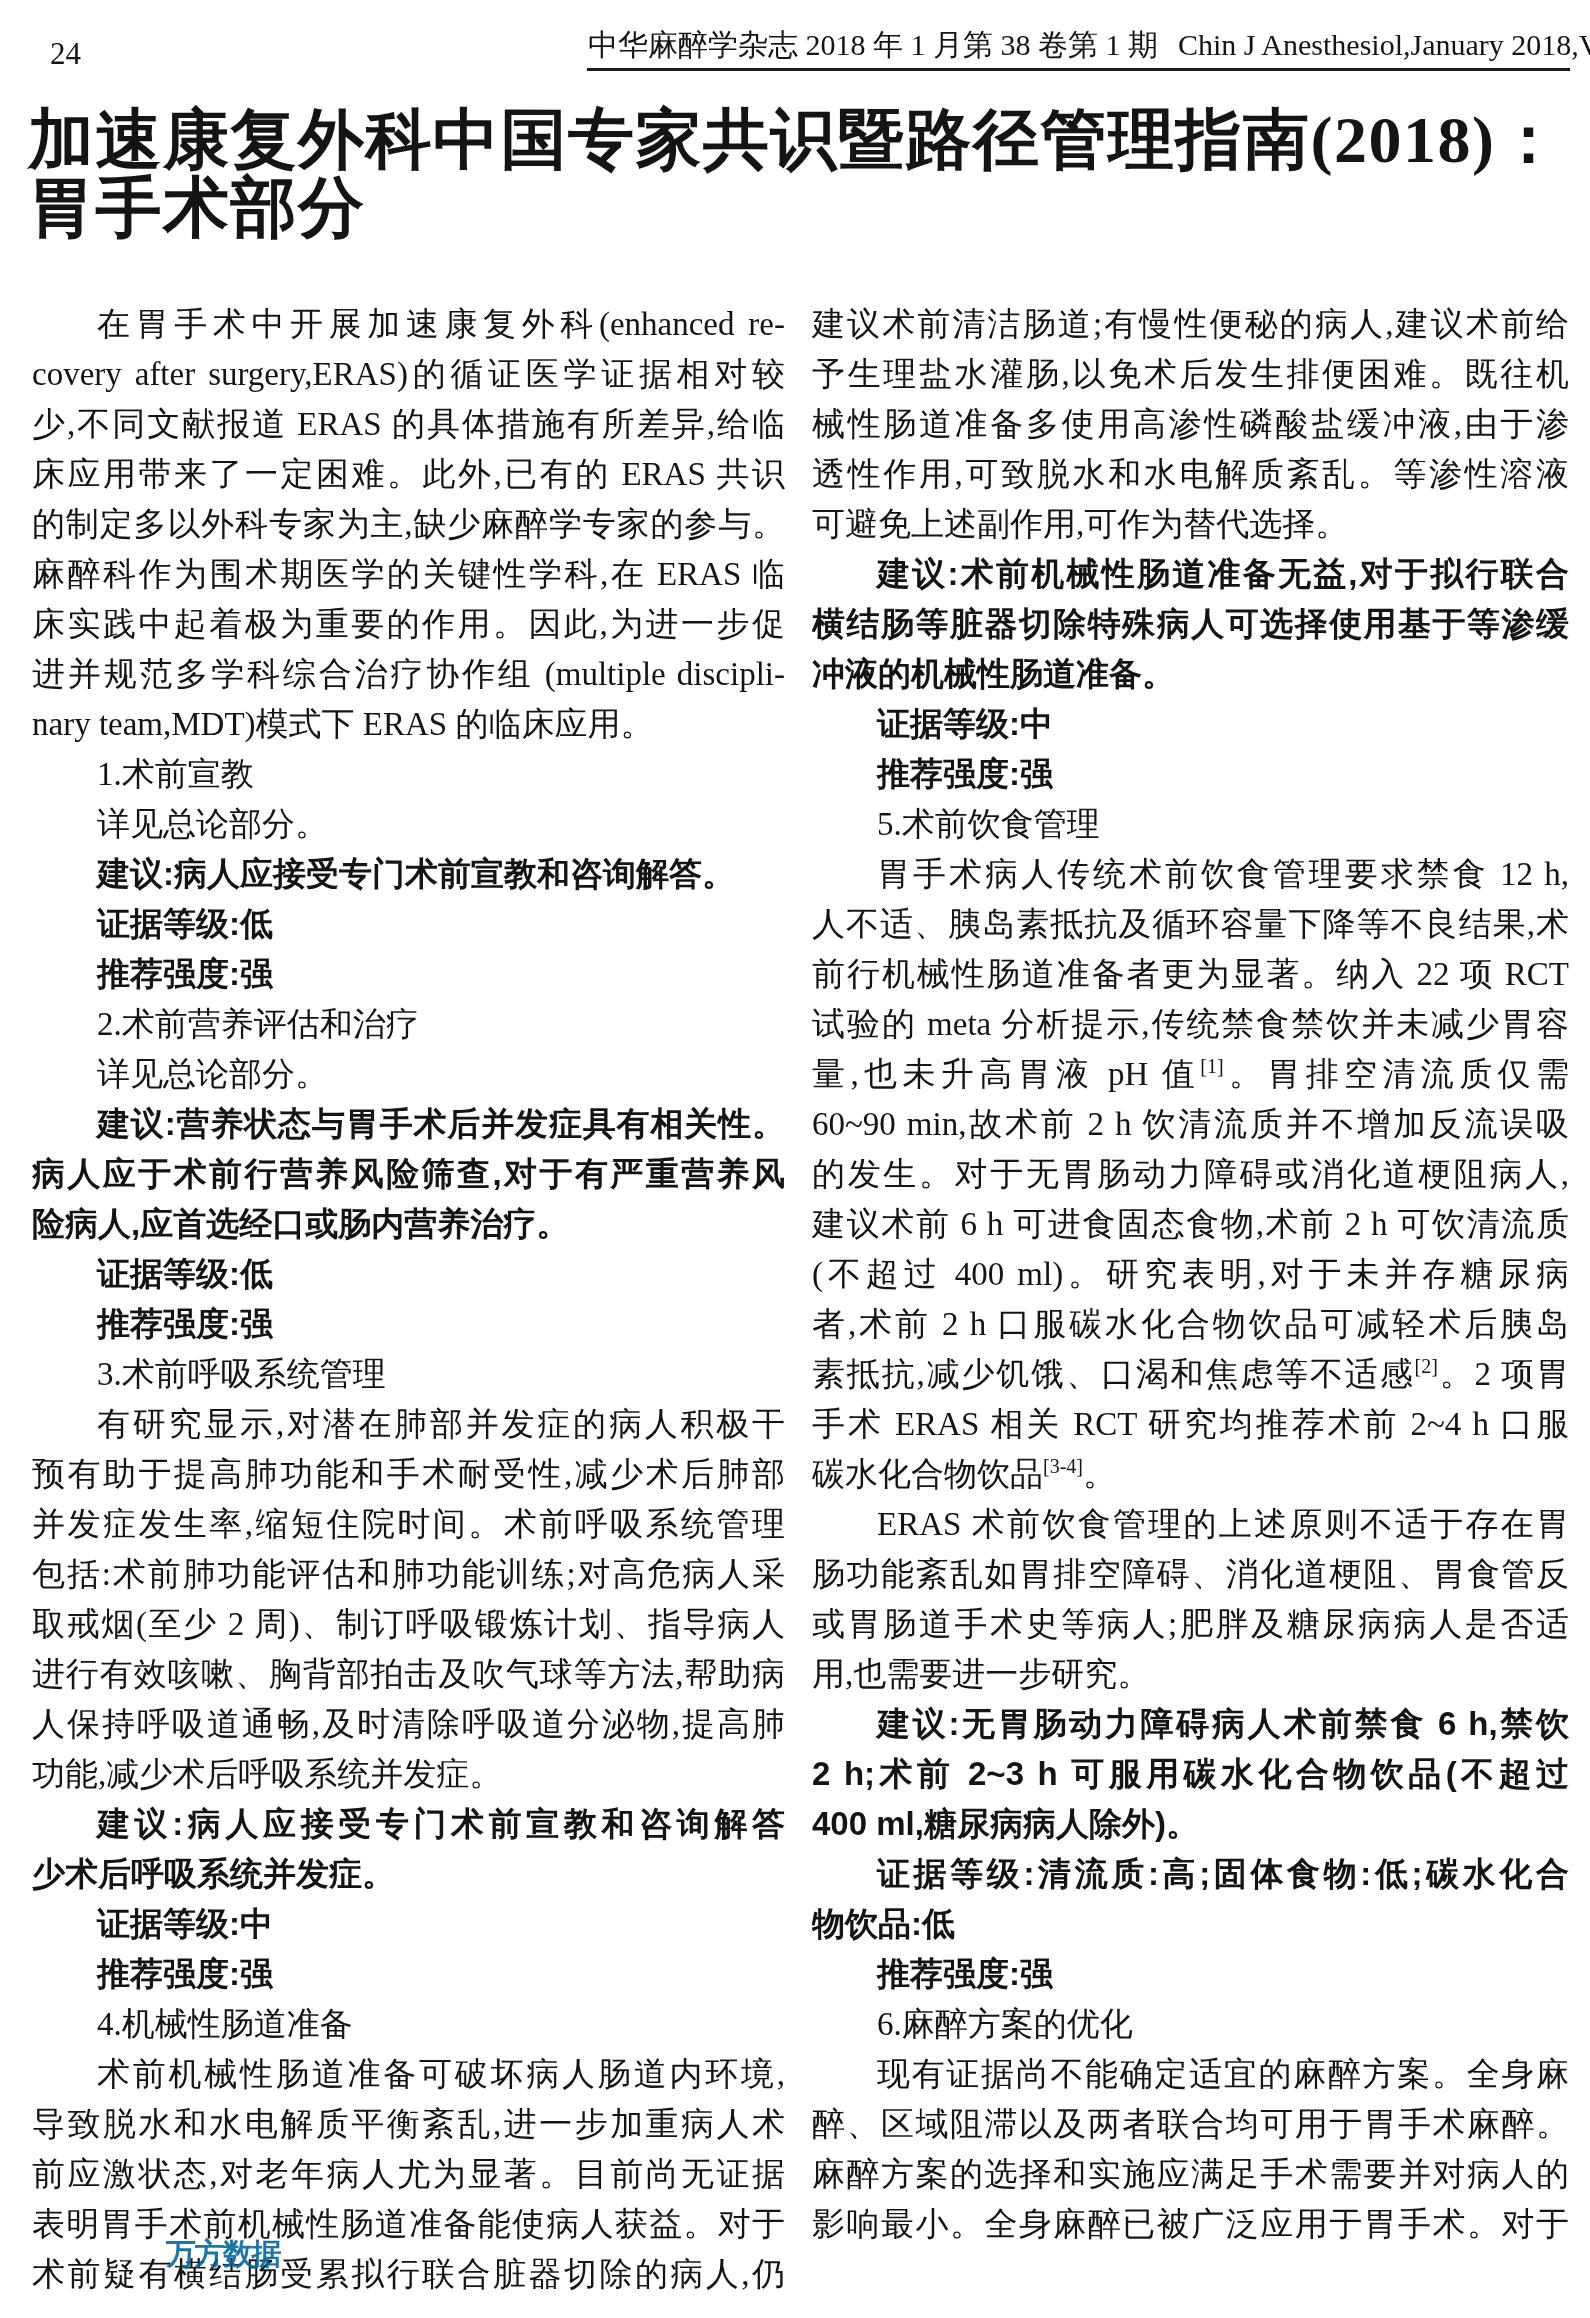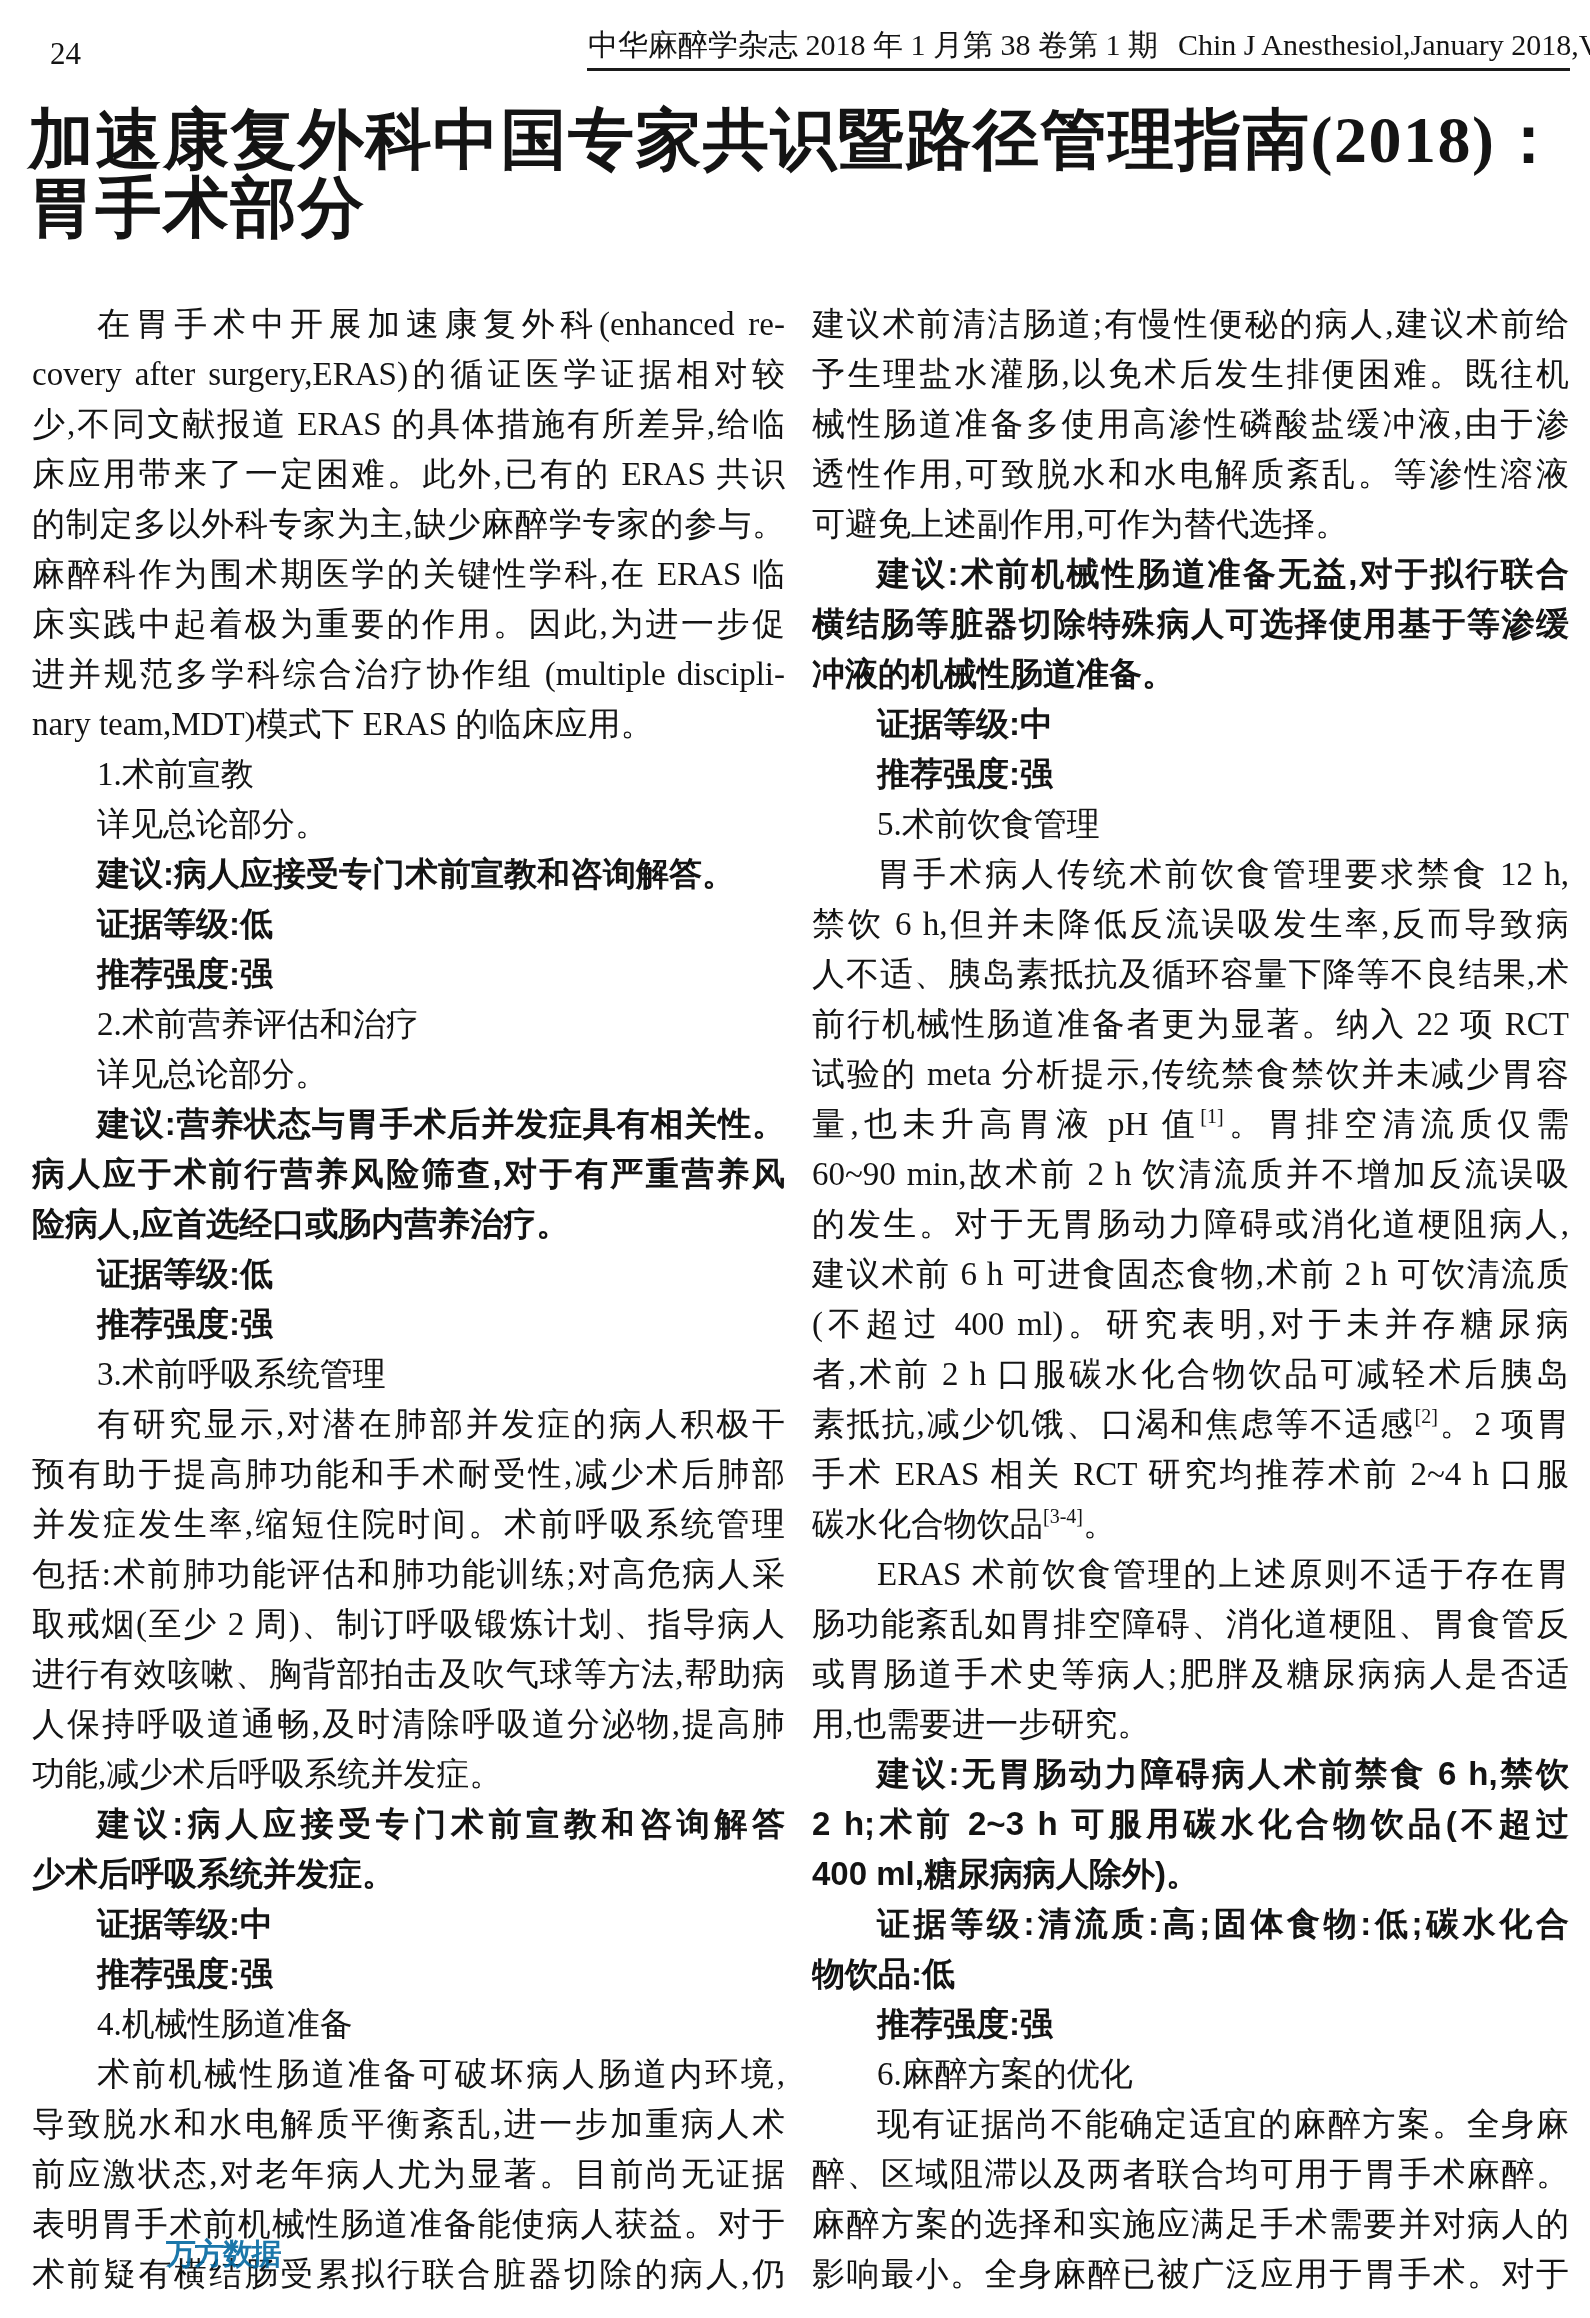--- a/index.html
+++ b/index.html
@@ -127,21 +127,20 @@
       <div class="line full">械性肠道准备多使用高渗性磷酸盐缓冲液,由于渗</div>
       <div class="line full">透性作用,可致脱水和水电解质紊乱。等渗性溶液</div>
       <div class="line">可避免上述副作用,可作为替代选择。</div>
       <div class="line b ind full">建议:术前机械性肠道准备无益,对于拟行联合</div>
       <div class="line b full">横结肠等脏器切除特殊病人可选择使用基于等渗缓</div>
       <div class="line b">冲液的机械性肠道准备。</div>
       <div class="line b ind">证据等级:中</div>
       <div class="line b ind">推荐强度:强</div>
       <div class="line ind">5.术前饮食管理</div>
       <div class="line ind full">胃手术病人传统术前饮食管理要求禁食 12 h,</div>
-      <div class="line full">禁饮 6 h,但并未降低反流误吸发生率,反而导致病</div>
       <div class="line full">人不适、胰岛素抵抗及循环容量下降等不良结果,术</div>
       <div class="line full">前行机械性肠道准备者更为显著。纳入 22 项 RCT</div>
       <div class="line full">试验的 meta 分析提示,传统禁食禁饮并未减少胃容</div>
       <div class="line full"><span>量,也未升高胃液 pH 值</span><sup>[1]</sup><span>。胃排空清流质仅需</span></div>
       <div class="line full">60~90 min,故术前 2 h 饮清流质并不增加反流误吸</div>
       <div class="line full">的发生。对于无胃肠动力障碍或消化道梗阻病人,</div>
       <div class="line full">建议术前 6 h 可进食固态食物,术前 2 h 可饮清流质</div>
       <div class="line full">(不超过 400 ml)。研究表明,对于未并存糖尿病</div>
       <div class="line full">者,术前 2 h 口服碳水化合物饮品可减轻术后胰岛</div>
       <div class="line full"><span>素抵抗,减少饥饿、口渴和焦虑等不适感</span><sup>[2]</sup><span>。2 项胃</span></div>

